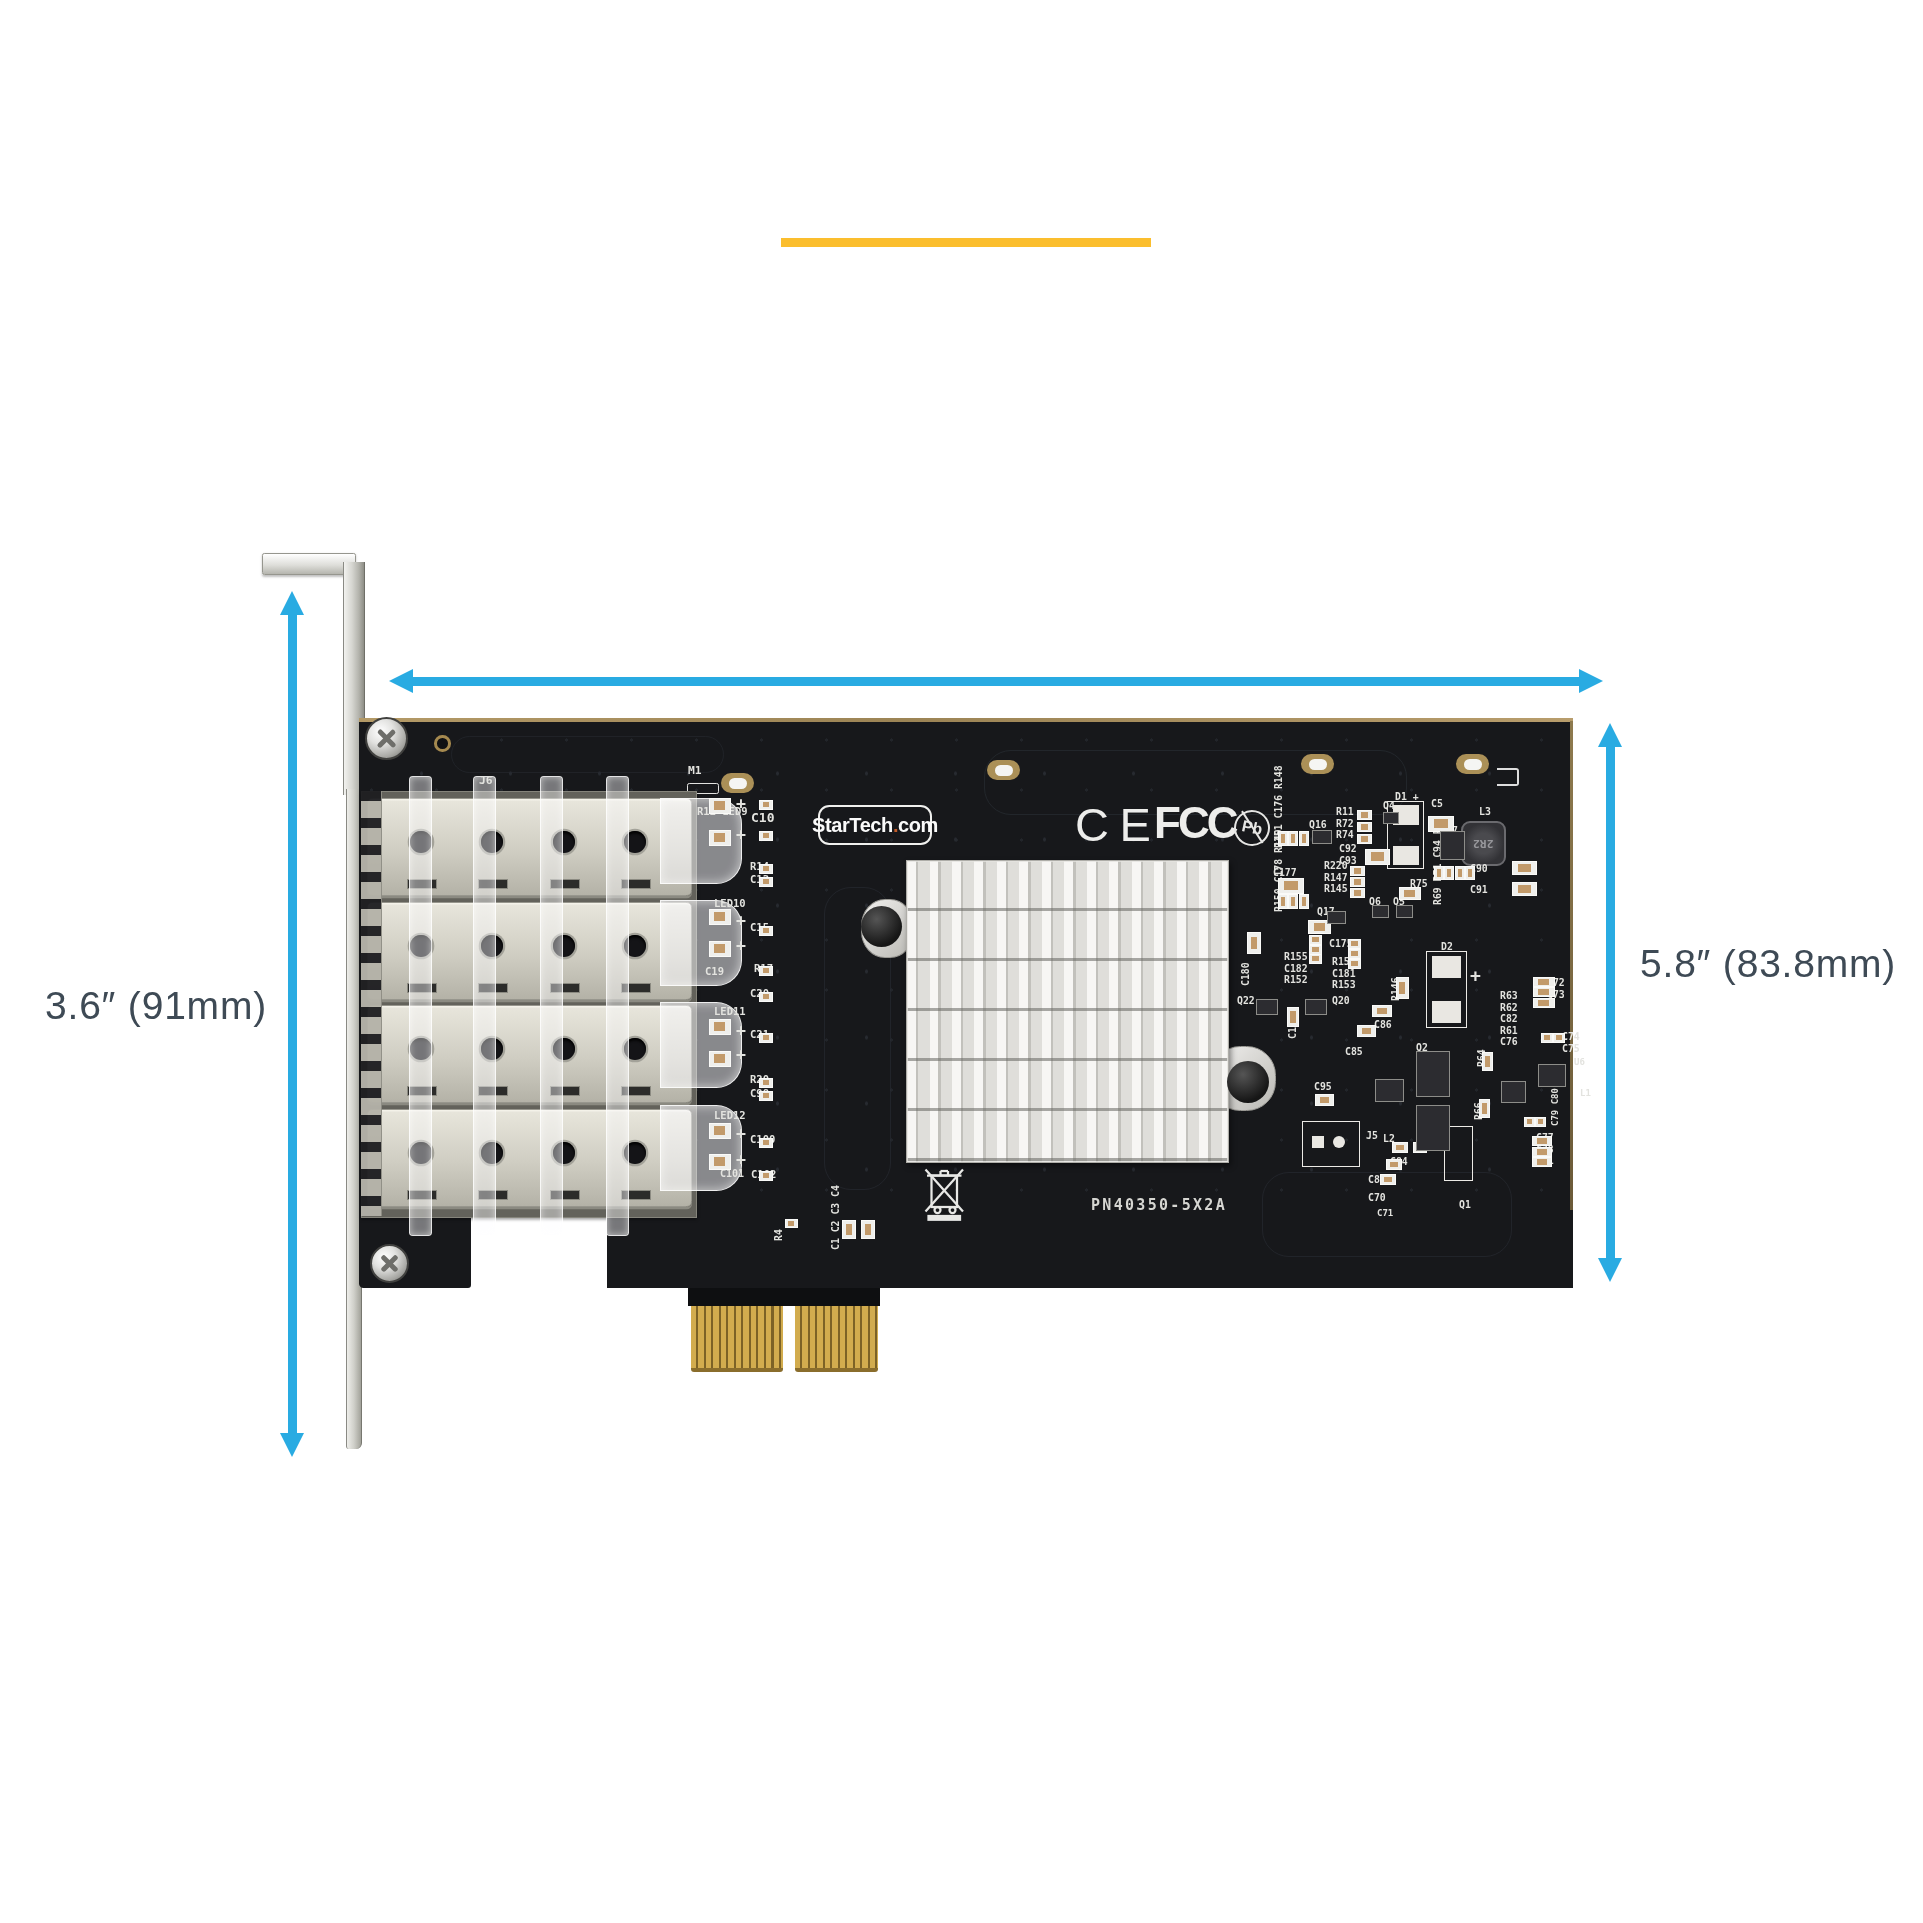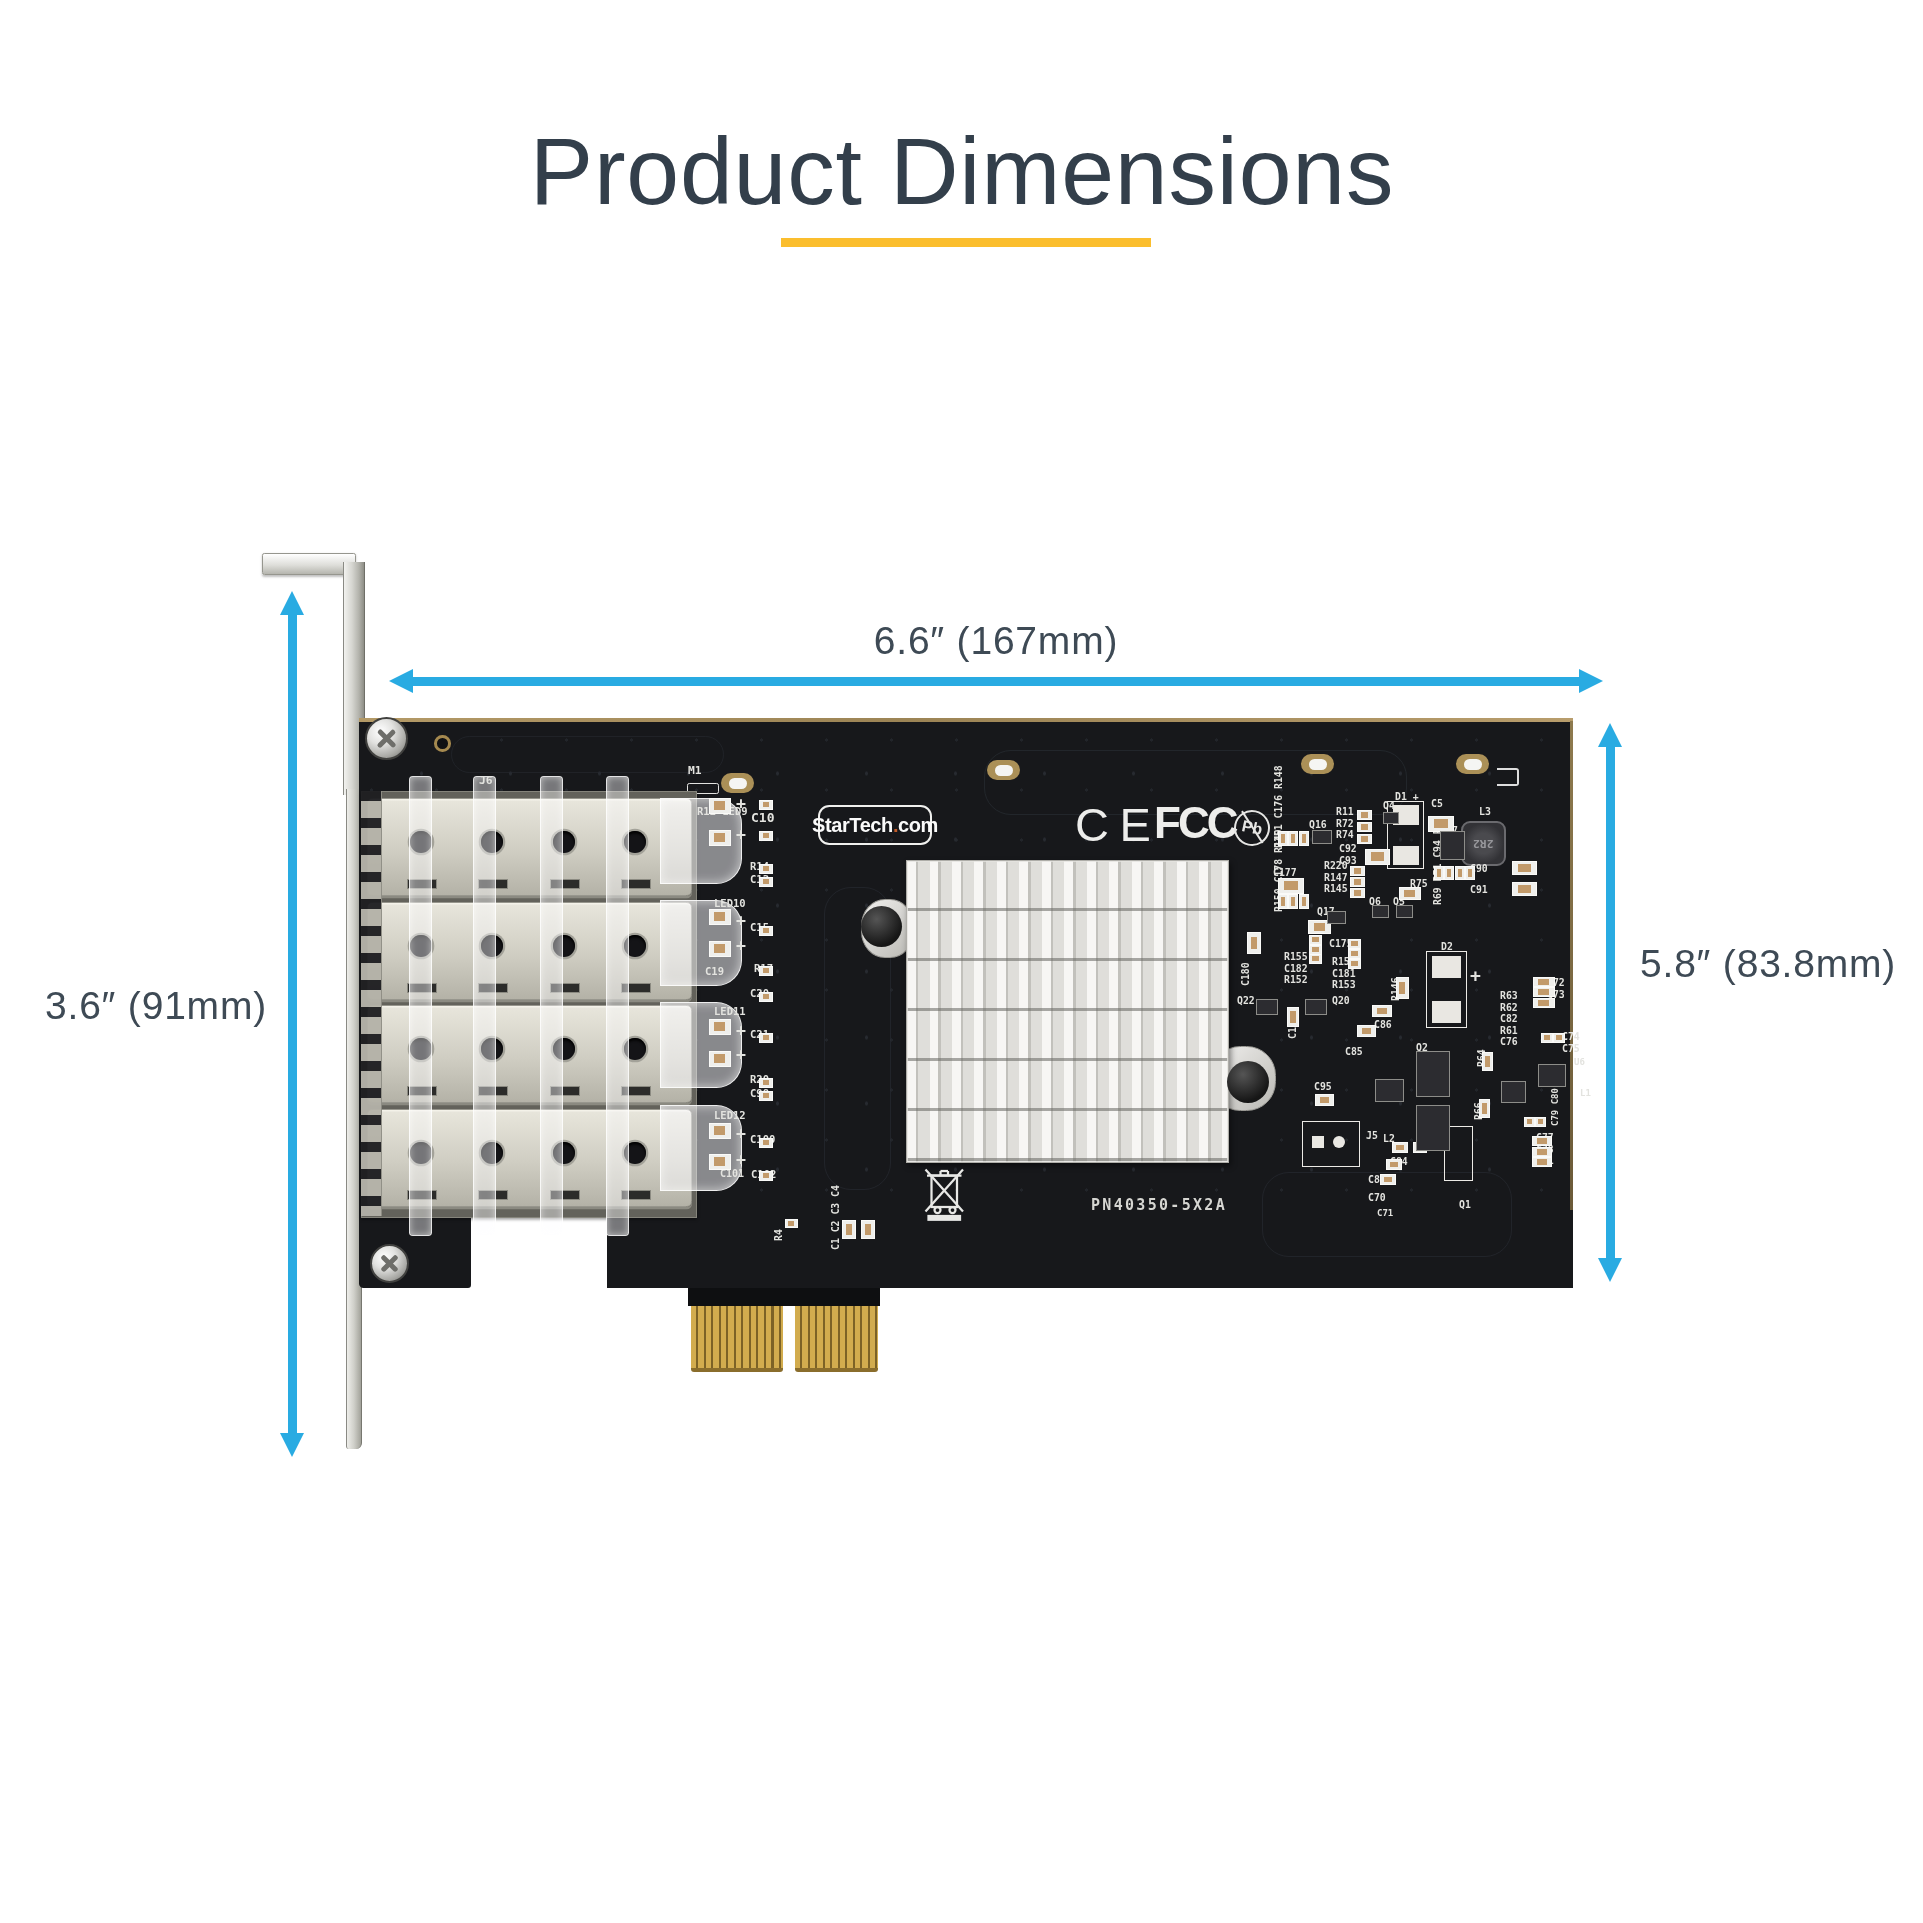--- a/index.html
+++ b/index.html
@@ -130,21 +130,20 @@
     display:flex;align-items:center;justify-content:center;}
   .inductor span{color:#97979b;font-size:11.3px;font-weight:700;transform:rotate(180deg);
     font-family:"DejaVu Sans Mono",monospace;}
   .weee{position:absolute;left:921px;top:1162px;}
 </style>
 </head>
 <body>
 
 <div id="canvas">
 
-  <div class="title">Product Dimensions</div>
   <div class="title-underline"></div>
 
   <div class="bracket-tab"></div>
   <div class="bracket-wide"></div>
   <div class="bracket-thin"></div>
 
   <div class="pcb"></div>
   <div class="pcb-strip strip-left"></div>
   <div class="pcb-strip strip-right"></div>
 
@@ -623,18 +622,17 @@
   <div class="arrow arrow-v arrow-h-card">
     <div class="line"></div>
       <div class="ah ah-t"></div>
       <div class="ah ah-b"></div>
   </div>
   <div class="arrow arrow-v arrow-bracket">
     <div class="line"></div>
       <div class="ah ah-t"></div>
       <div class="ah ah-b"></div>
   </div>
-  <div class="dim-label lbl-width">6.6″ (167mm)</div>
   <div class="dim-label lbl-height">5.8″ (83.8mm)</div>
   <div class="dim-label lbl-bracket">3.6″ (91mm)</div>
 
 </div>
 
 
 </body></html>

